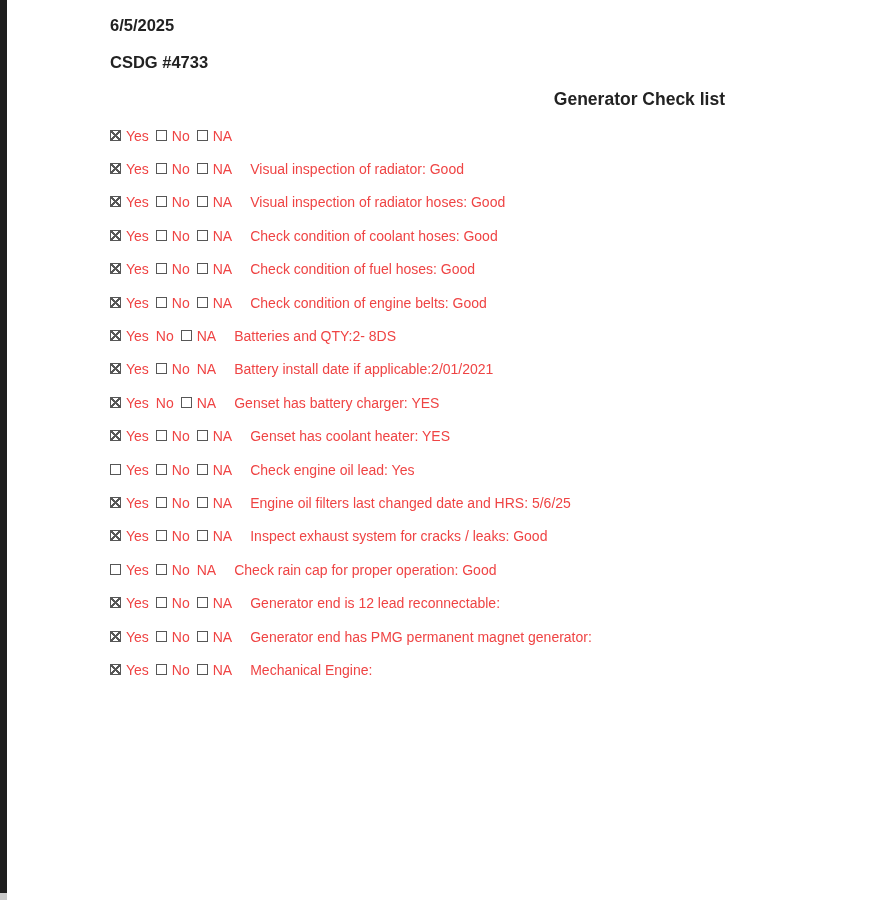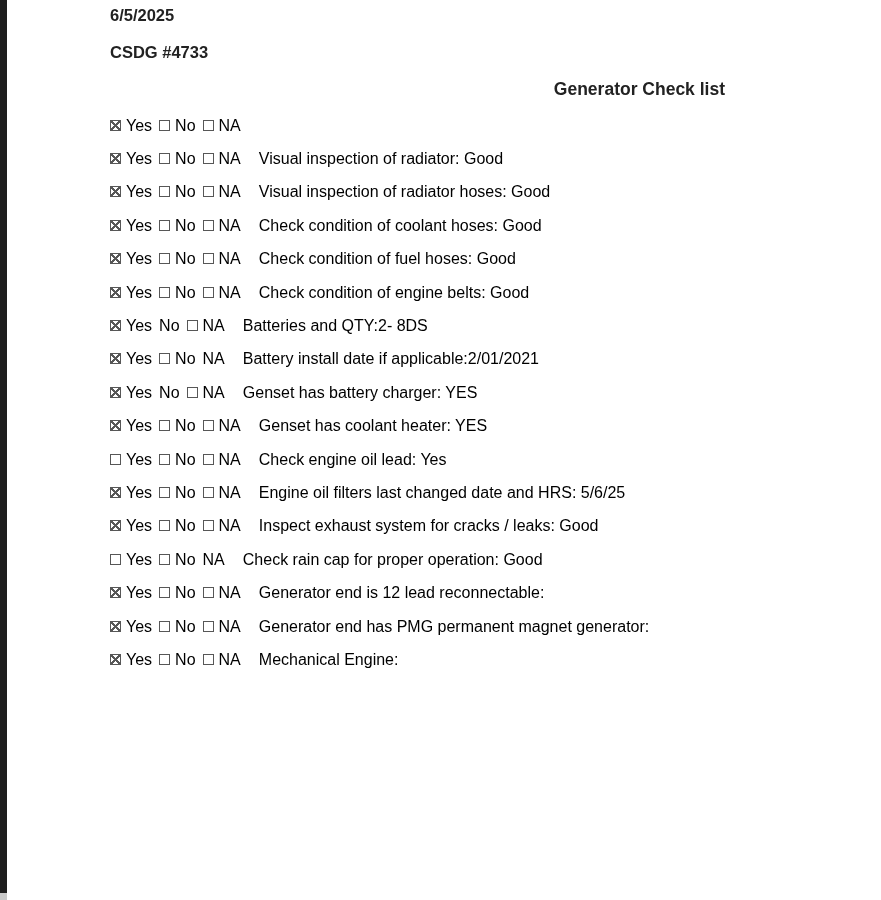--- a/index.html
+++ b/index.html
@@ -31,21 +31,21 @@
     left: 0; top: 0;
     width: 881px;
     padding-left: 110px;
   }
   .hdr {
     font-weight: bold;
     font-size: 16.5px;
     color: #222222;
     line-height: 24px;
   }
-  .date  { padding-top: 3px; }
+  .date  { padding-top: 13px; }
   .csdg  { margin-top: 13px; }
   .title {
     margin-top: 12px;
     margin-left: -110px;   
     width: 725px;
     text-align: right;
     font-weight: bold;
     font-size: 17.5px;
     color: #222222;
     line-height: 26px;
@@ -54,22 +54,22 @@
     margin-top: 42px;
     font-size: 14px;
     color: #3f3f3f;
     line-height: 20px;
   }
   .checklist { margin-top: 7px; }
   .row {
     height: 33.4px;
     display: flex;
     align-items: center;
-    font-size: 16px;
-    color: #000000;
+    font-size: 14px;
+    color: #ef4444;
     white-space: pre;
   }
   .cb {
     flex: none;
     width: 11px; height: 11px;
     border: 1px solid #575757;
     display: inline-block;
     margin-right: 5px;
     margin-top: -1px;
     background-color: #ffffff;

